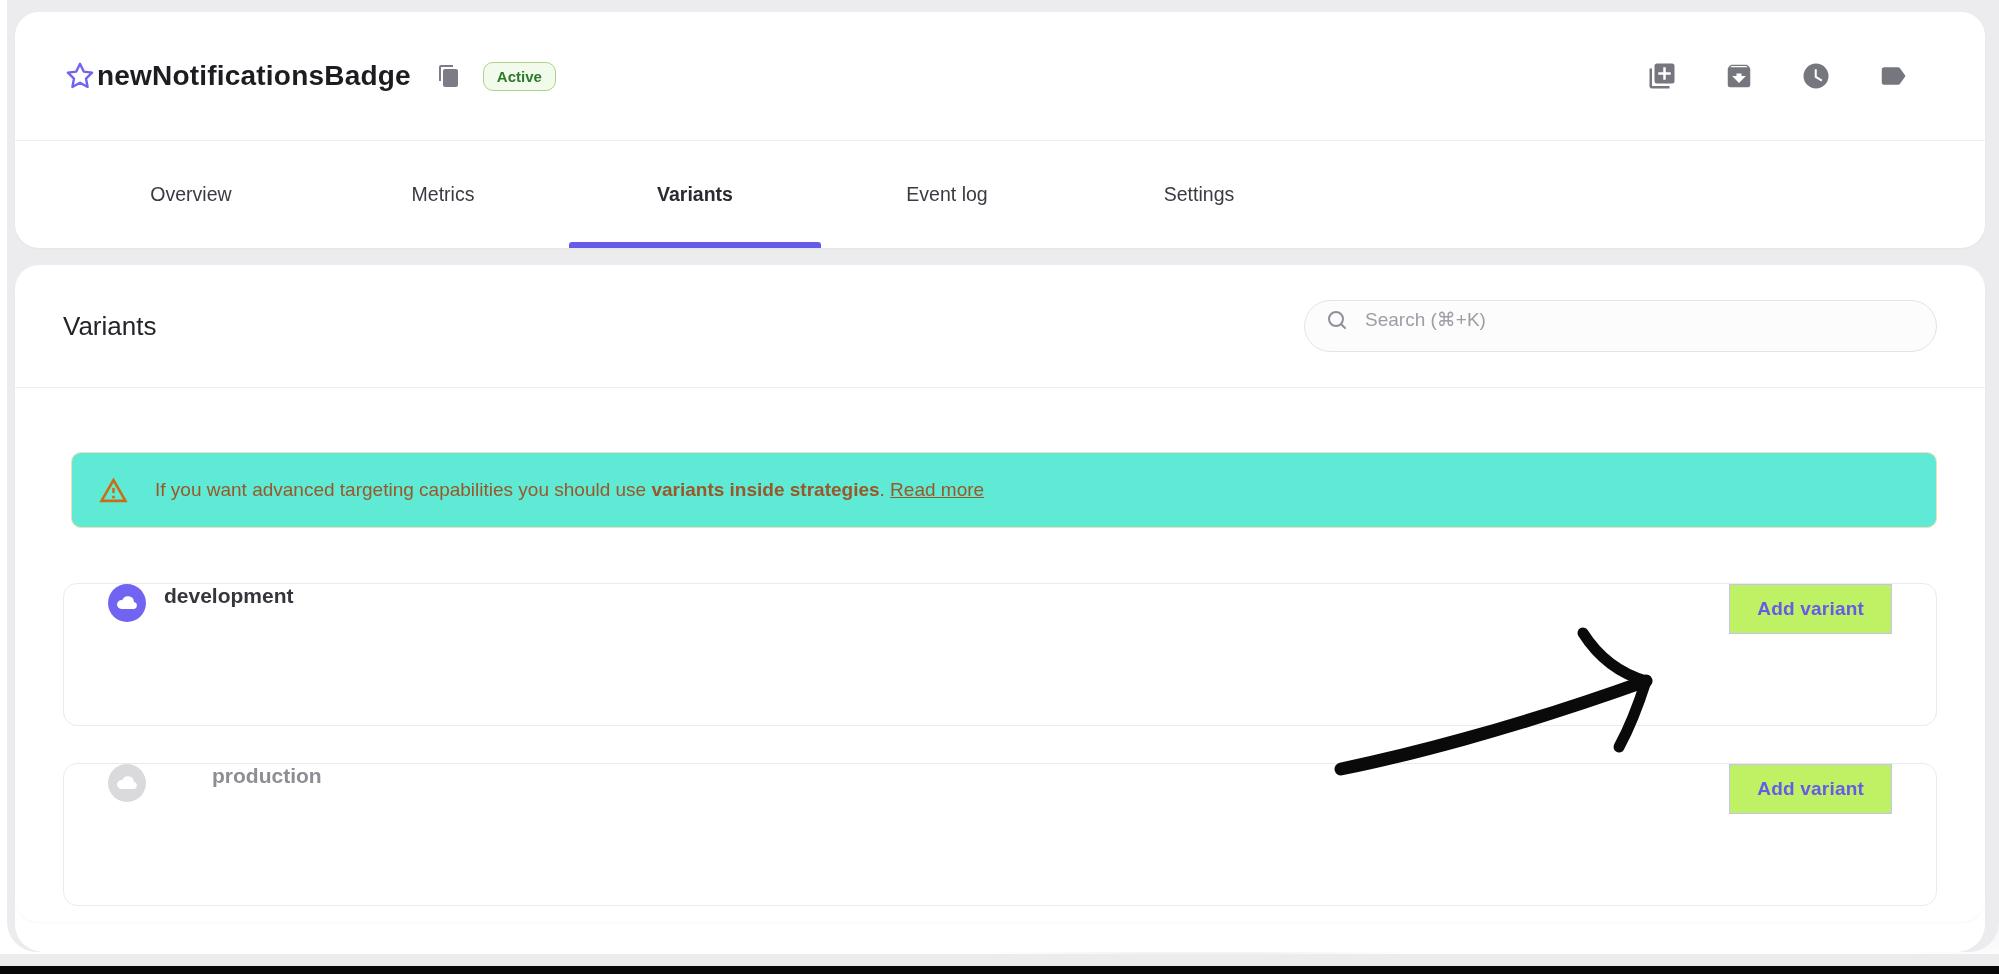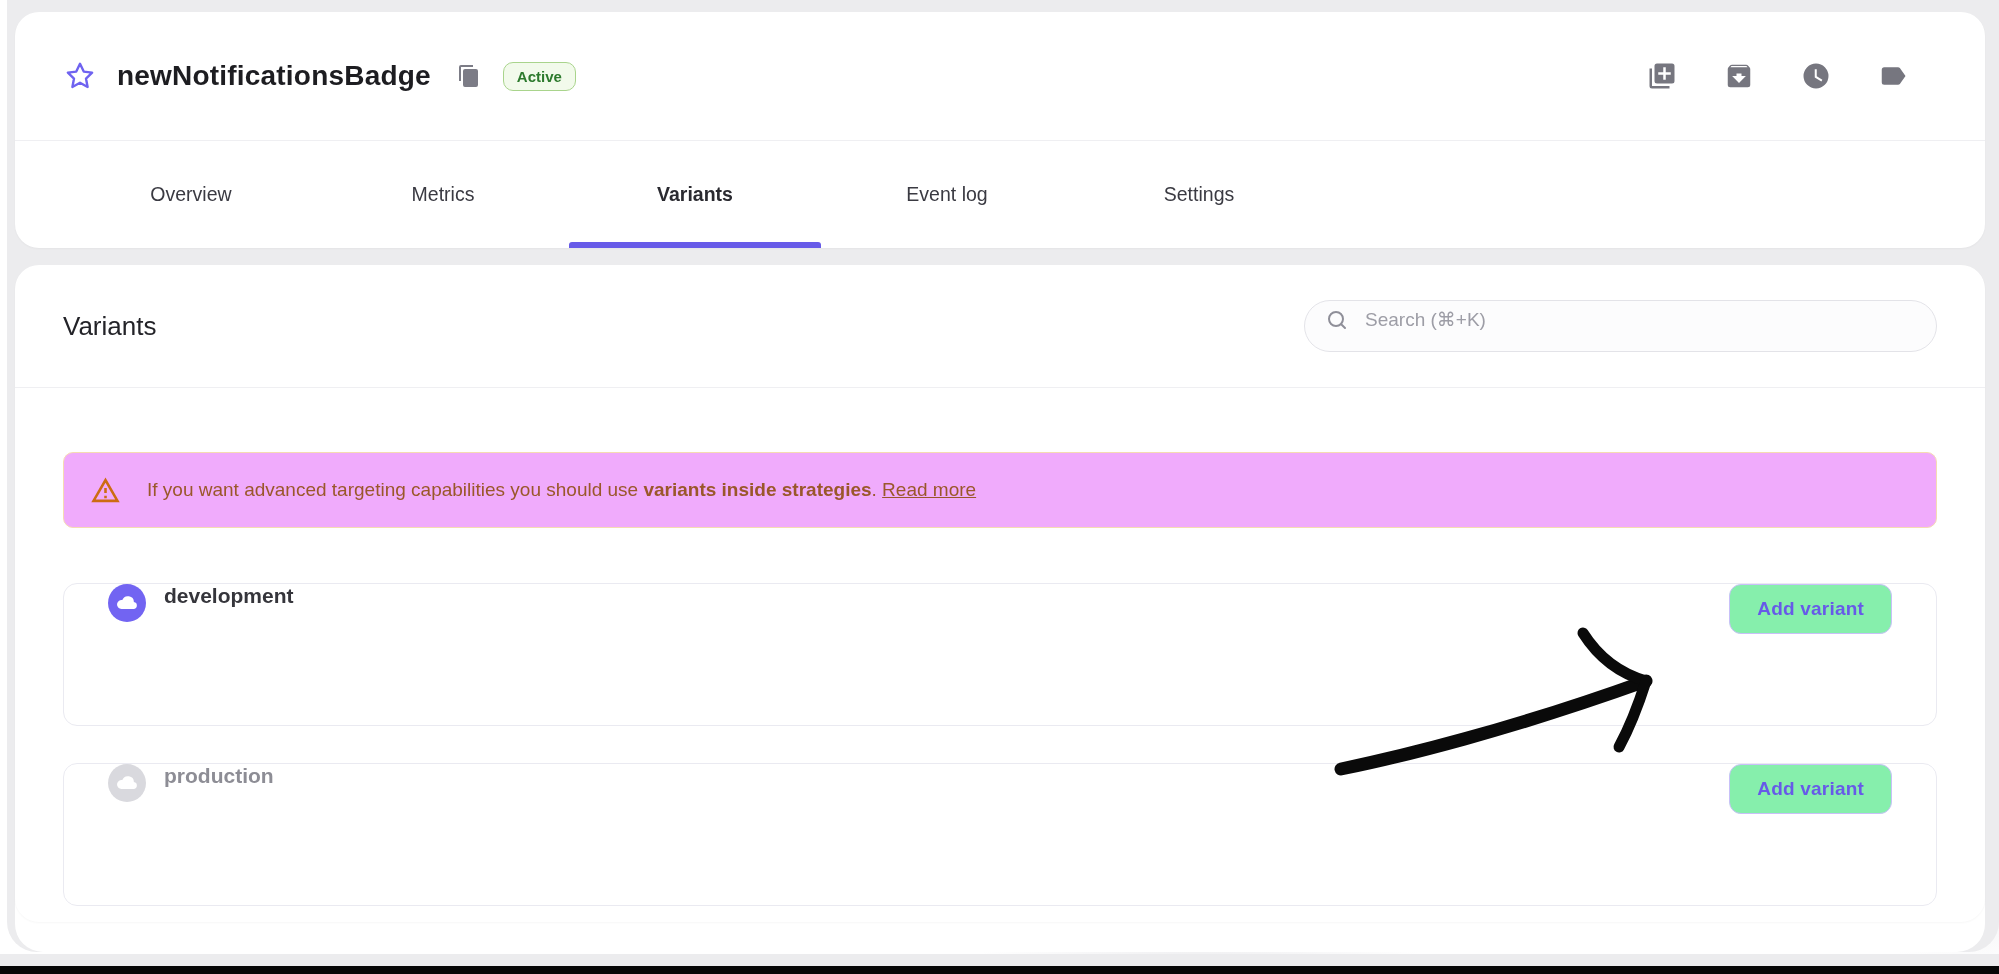--- a/index.html
+++ b/index.html
@@ -23,21 +23,21 @@
   .card{background:#fff;border-radius:24px;position:absolute;box-shadow:0 1px 2px rgba(40,40,60,.04);}
   .header-card{left:15px;right:14px;top:12px;height:236px;overflow:hidden;}
   .white-sheet{position:absolute;left:15px;right:14px;top:500px;height:452px;background:#fff;border-radius:28px;}
   .main-card{left:15px;right:14px;top:265px;height:657px;overflow:hidden;}
 
   .divider{height:1px;background:#efeff2;width:100%;}
 
   
   .title-row{height:128px;display:flex;align-items:center;padding:0 48px;}
   .star-btn{width:34px;height:34px;display:flex;align-items:center;justify-content:center;cursor:pointer;flex:0 0 auto;}
-  .feature-title{font-size:28px;font-weight:600;color:#1d1d21;margin-left:20px;letter-spacing:.2px;}
+  .feature-title{font-size:28px;font-weight:600;color:#1d1d21;letter-spacing:.2px;}
   .copy-btn{margin-left:26px;width:26px;height:26px;color:#7c7c86;cursor:pointer;display:flex;align-items:center;}
   .status-badge{margin-left:20px;background:#f2faeb;border:1px solid #a9d48c;color:#2d7a2d;
     font-size:15px;font-weight:700;padding:6px 13px;border-radius:10px;line-height:1;}
   .header-spacer{flex:1;}
   .header-icons{display:flex;gap:45px;margin-right:28px;}
   .icon-btn{width:32px;height:32px;color:#76767f;cursor:pointer;display:flex;align-items:center;justify-content:center;}
   .icon-btn svg{width:30px;height:30px;}
 
   
   .tabs-row{height:107px;display:flex;margin-left:50px;}
@@ -53,40 +53,40 @@
   .head-spacer{flex:1;}
   .search-box{width:633px;height:52px;border:1px solid #e3e3e8;background:#fcfcfd;border-radius:26px;
     display:flex;align-items:center;padding:0 8px 12px 20px;box-sizing:border-box;}
   .search-box svg{width:24px;height:24px;color:#8f8f99;flex:0 0 auto;}
   .search-input{border:none;outline:none;background:transparent;font-size:19px;color:#4a4a52;
     margin-left:14px;width:100%;font-family:inherit;}
   .search-input::placeholder{color:#9d9da6;}
 
   .section-body{padding:64px 48px 0;}
 
-  .alert{height:76px;background:#f0abfc;border:1px solid #f5dcb2;border-radius:10px;
-    display:flex;align-items:center;padding:0 26px;box-sizing:border-box;}
+  .alert{height:76px;background:#5eead4;border:1px solid #f5dcb2;border-radius:10px;
+    display:flex;align-items:center;padding:0 26px;box-sizing:border-box;margin-left:8px;}
   .alert svg{width:31px;height:31px;color:#cd6c12;flex:0 0 auto;}
   .alert-text{margin-left:26px;font-size:19px;color:#9a572a;}
   .alert-text b{font-weight:700;}
   .alert-link{color:#9a572a;text-decoration:underline;cursor:pointer;}
 
   .env-card{height:143px;border:1px solid #eaeaf1;border-radius:14px;display:flex;align-items:flex-start;
     padding:0 44px;box-sizing:border-box;margin-top:55px;background:#fff;}
-  .env-card + .env-card{margin-top:37px;}
+  .env-card + .env-card{margin-top:37px;gap:48px;}
   .env-badge{width:38px;height:38px;border-radius:50%;display:flex;align-items:center;justify-content:center;flex:0 0 auto;}
   .env-badge svg{width:24px;height:24px;color:#fff;}
   .env-badge.enabled{background:var(--accent-cloud);}
   .env-badge.disabled{background:#d9d9de;}
   .env-name{margin-left:18px;font-size:21px;font-weight:700;color:#35353b;}
   .env-card.disabled .env-name{color:#8d8d95;}
   .env-spacer{flex:1;}
-  .add-variant-btn{background:#86efac;border:1.5px solid #c8c0f8;color:var(--accent);
+  .add-variant-btn{background:#bef264;border:1.5px solid #c8c0f8;color:var(--accent);
     font-size:19px;font-weight:700;font-family:inherit;padding:1px 27px;height:50px;
-    border-radius:12px;cursor:pointer;letter-spacing:.2px;}
+    border-radius:0;cursor:pointer;letter-spacing:.2px;}
 
   .arrow-overlay{position:absolute;inset:0;z-index:50;pointer-events:none;}
 </style>
 </head>
 <body>
 
 <div class="backdrop"></div>
 <div class="app-window"></div>
 <div class="bottom-gray-strip"></div>
 

